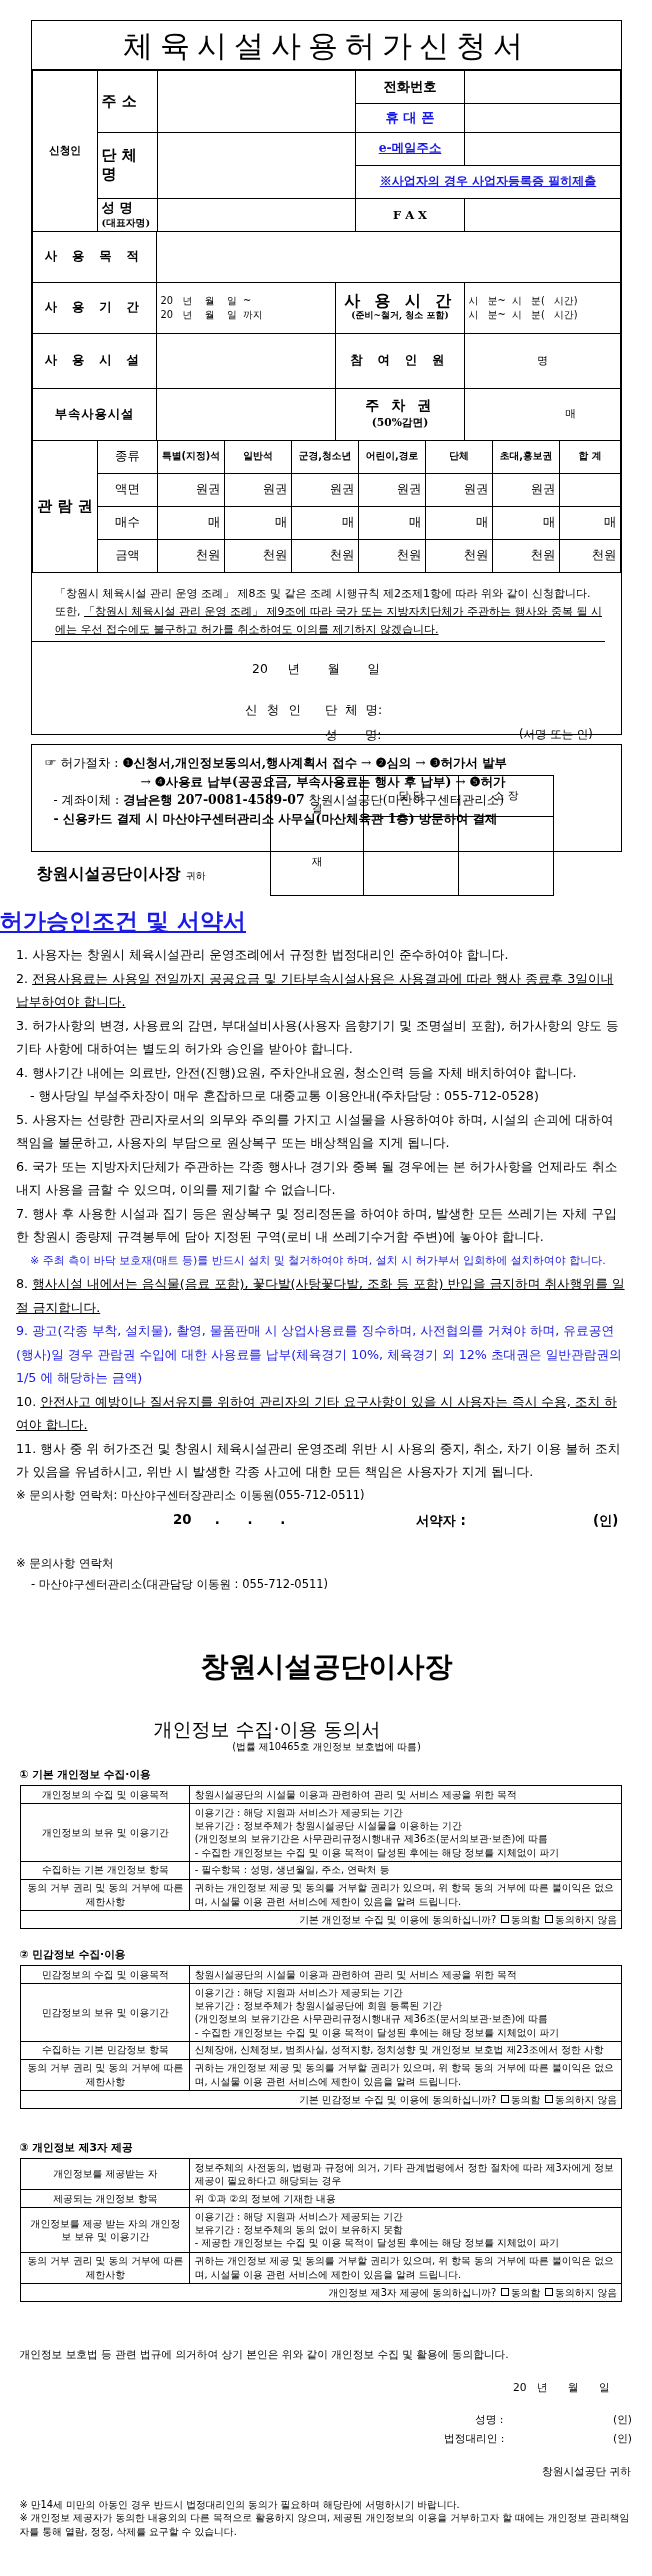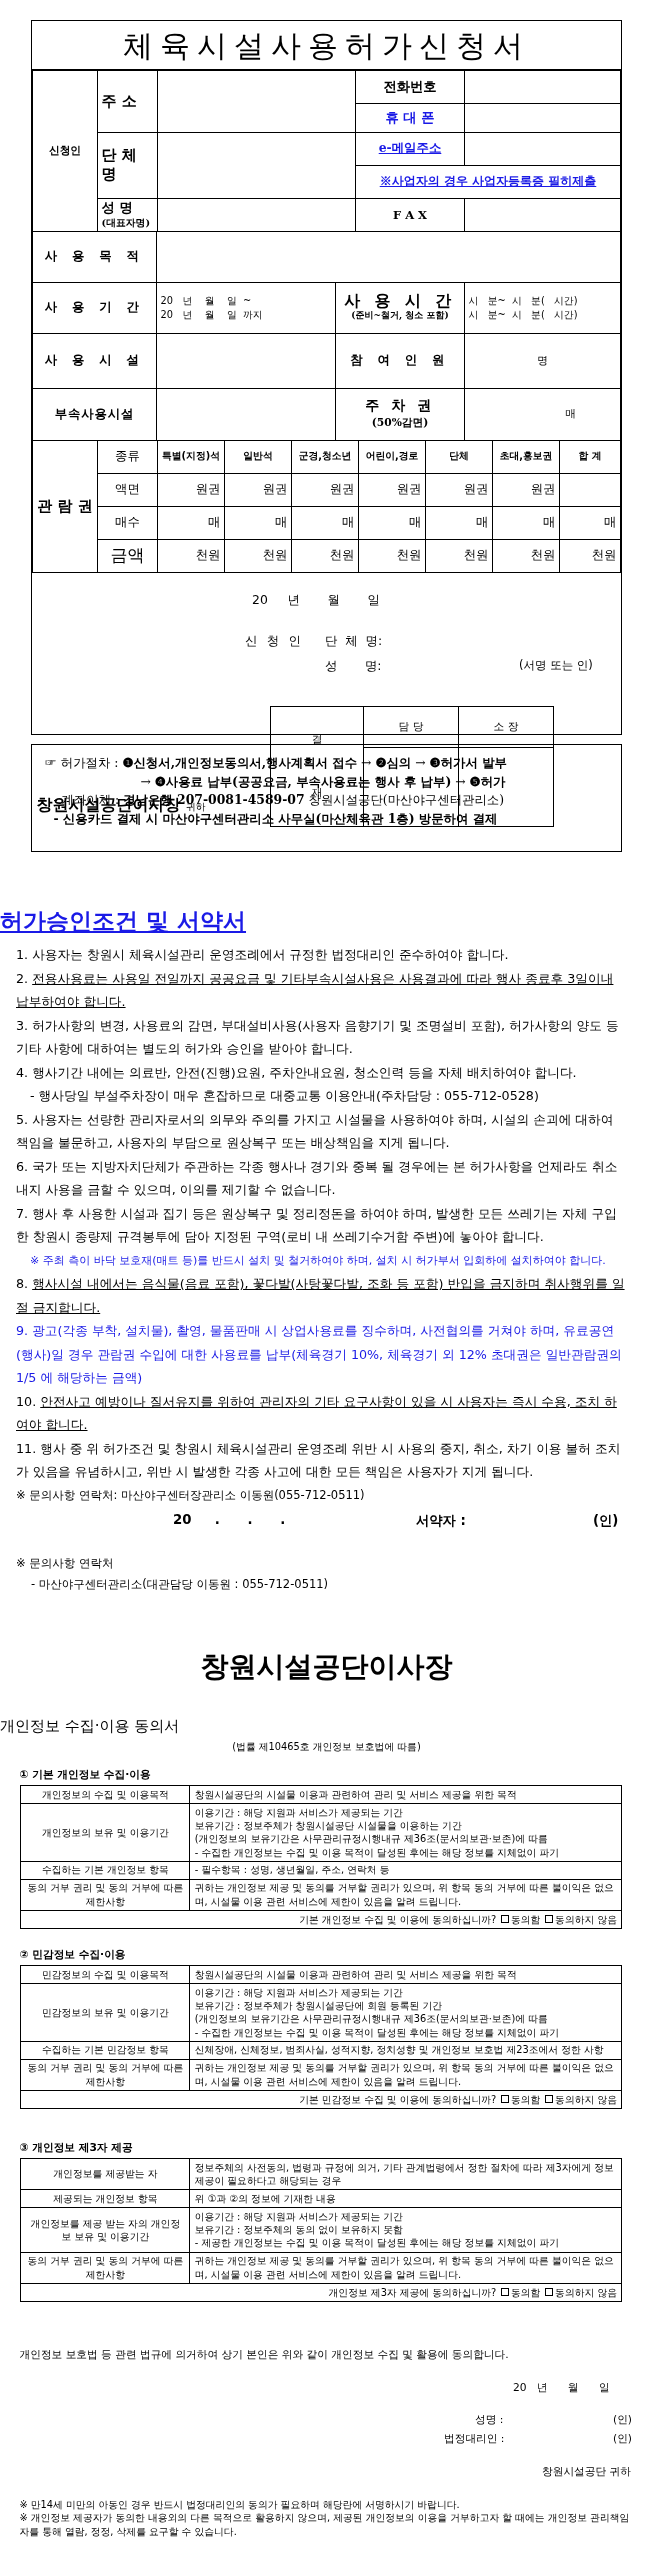--- a/index.html
+++ b/index.html
@@ -28,21 +28,21 @@
   #proc { position: absolute; left: 31px; top: 744px; width: 591px; height: 108px; border: 1.8px solid #000; padding: 9px 12.4px; font-size: 12.4px; line-height: 18.7px; font-family: "DejaVu Serif", serif; }
 
   
   #pledge-title { position: absolute; left: 0; width: 643px; top: 906px; font-size: 23px; font-weight: bold; color: #1a1ae6; text-decoration: underline; }
   #terms { position: absolute; left: 16px; top: 943px; width: 613px; font-size: 12.7px; line-height: 23.5px; }
   .term-indent { padding-left: 14px; }
   .blue-note { color: #1a1ae6; font-size: 11px; padding-left: 14px; }
 
   
   #org-title { position: absolute; left: 0; width: 653px; top: 1648px; text-align: center; font-size: 28px; font-weight: bold; }
-  #consent-title { position: absolute; left: 0; width: 534px; top: 1717px; text-align: left; font-size: 15px; }
+  #consent-title { position: absolute; left: 0; width: 534px; top: 1717px; text-align: center; font-size: 19px; }
   #consent-sub { position: absolute; left: 0; width: 653px; top: 1741px; text-align: center; font-size: 9.8px; }
   .sec-h { position: absolute; left: 19.5px; font-size: 10.7px; font-weight: bold; }
   table.ct { position: absolute; left: 20.4px; width: 602px; border-collapse: collapse; table-layout: fixed; }
   table.ct td { border: 0.9px solid #000; font-size: 9.8px; line-height: 13.3px; padding: 1.8px 4.4px; vertical-align: middle; }
   table.ct td.k { width: 169px; text-align: center; }
   .chk { display: inline-block; width: 8px; height: 8px; border: 0.9px solid #000; vertical-align: -0.9px; margin: 0 1.8px; }
 </style>
 </head>
 <body>
 
@@ -165,32 +165,38 @@
       <td class="c" style="font-size:12.4px">매수</td>
       <td class="r">매</td>
       <td class="r">매</td>
       <td class="r">매</td>
       <td class="r">매</td>
       <td class="r">매</td>
       <td class="r">매</td>
       <td class="r">매</td>
     </tr>
     <tr>
-      <td class="c" style="font-size:17px">금액</td>
+      <td class="c" style="font-size:12px">금액</td>
       <td class="r">천원</td>
       <td class="r">천원</td>
       <td class="r">천원</td>
       <td class="r">천원</td>
       <td class="r">천원</td>
       <td class="r">천원</td>
       <td class="r">천원</td>
     </tr>
   </tbody>
     </table>
 
+  <div id="pledge-block">
+    <div>「창원시 체육시설 관리 운영 조례」 제8조 및 같은 조례 시행규칙 제2조제1항에 따라 위와 같이 신청합니다.</div>
+    <div style="border-bottom:0.9px solid #000;margin-left:-23px;padding-left:23px;padding-bottom:1.8px">
+      <span>또한, </span><span class="ul">「창원시 체육시설 관리 운영 조례」 제9조에 따라 국가 또는 지방자치단체가 주관하는 행사와 중복 될 시에는 우선 접수에도 불구하고 허가를 취소하여도 이의를 제기하지 않겠습니다.</span>
+    </div>
+  </div>
 
   <div id="sign-block">
     <div class="abs" style="left:220px;top:19.5px;font-size:12.4px;white-space:pre">20     년       월       일</div>
     <div class="abs" style="left:213px;top:60px;font-size:12.4px;letter-spacing:2.7px">신 청 인</div>
     <div class="abs" style="left:293px;top:60px;font-size:12.4px;white-space:pre">단  체  명:</div>
     <div class="abs" style="left:293px;top:85px;font-size:12.4px;white-space:pre">성       명:</div>
     <div class="abs" style="left:487px;top:85px;font-size:11.5px">(서명 또는 인)</div>
     <div class="abs" style="left:4.4px;top:222px;font-size:16px;font-weight:bold">
       <span>창원시설공단이사장</span>
       <span style="font-size:9.8px;font-weight:normal">귀하</span>

